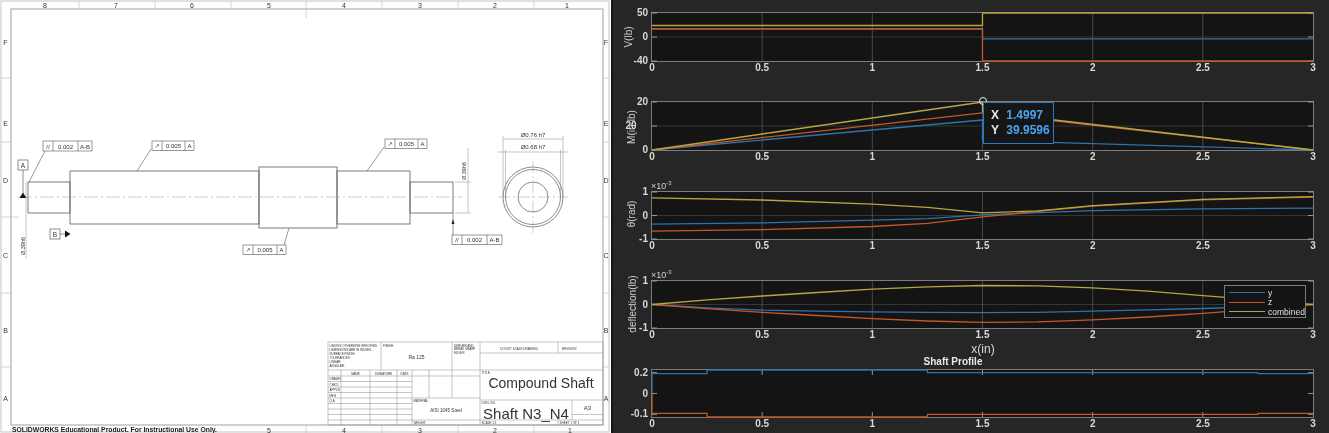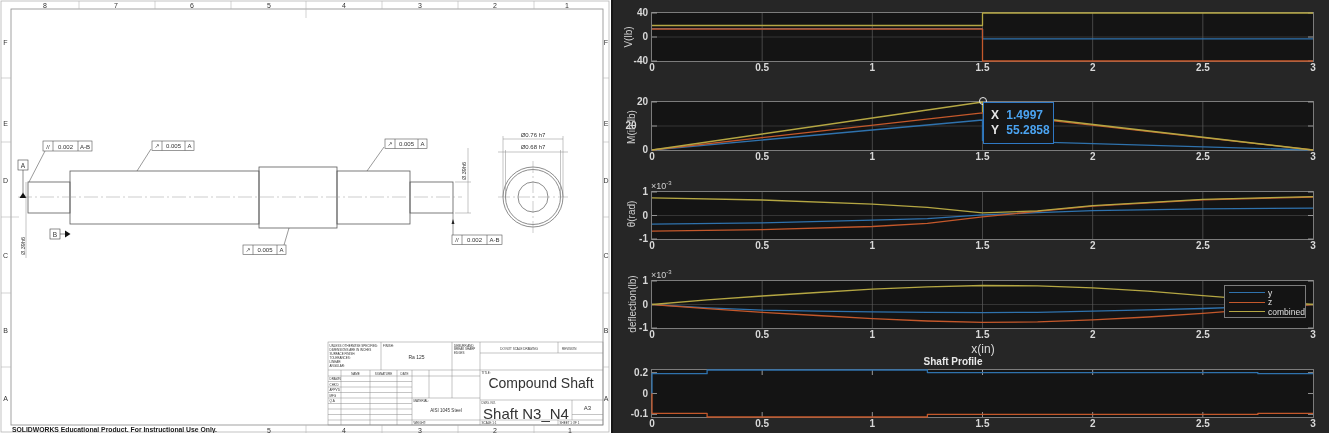--- a/index.html
+++ b/index.html
@@ -286,21 +286,21 @@
       </svg>
       <div class="tick-x" style="left: 0px; top: 50px;">0</div>
       <div class="tick-x" style="left: 110.167px; top: 50px;">0.5</div>
       <div class="tick-x" style="left: 220.333px; top: 50px;">1</div>
       <div class="tick-x" style="left: 330.5px; top: 50px;">1.5</div>
       <div class="tick-x" style="left: 440.667px; top: 50px;">2</div>
       <div class="tick-x" style="left: 550.833px; top: 50px;">2.5</div>
       <div class="tick-x" style="left: 661px; top: 50px;">3</div>
       <div class="tick-y" style="top: 43px;">-40</div>
       <div class="tick-y" style="top: 19px;">0</div>
-      <div class="tick-y" style="top: -5px;">40</div>
+      <div class="tick-y" style="top: -5px;">50</div>
     </div>
 
   <div class="ylabel" style="left:631px;top:127px;">M(in-lb)</div>
   <div class="axes" style="top:101px;height:50px;">
       <svg viewBox="0 0 661 48" preserveAspectRatio="none">
         <line x1="110.16666666666666" y1="0" x2="110.16666666666666" y2="48" stroke="#8a8a8a" stroke-opacity="0.55" stroke-width="0.8"></line>
         <line x1="220.33333333333331" y1="0" x2="220.33333333333331" y2="48" stroke="#8a8a8a" stroke-opacity="0.55" stroke-width="0.8"></line>
         <line x1="330.5" y1="0" x2="330.5" y2="48" stroke="#8a8a8a" stroke-opacity="0.55" stroke-width="0.8"></line>
         <line x1="440.66666666666663" y1="0" x2="440.66666666666663" y2="48" stroke="#8a8a8a" stroke-opacity="0.55" stroke-width="0.8"></line>
         <line x1="550.8333333333334" y1="0" x2="550.8333333333334" y2="48" stroke="#8a8a8a" stroke-opacity="0.55" stroke-width="0.8"></line>
@@ -422,21 +422,21 @@
       <div class="tick-x" style="left: 550.833px; top: 49px;">2.5</div>
       <div class="tick-x" style="left: 661px; top: 49px;">3</div>
       <div class="tick-y" style="top: 39.3889px;">-0.1</div>
       <div class="tick-y" style="top: 18.5px;">0</div>
       <div class="tick-y" style="top: -2.38889px;">0.2</div>
     </div>
 
   <div id="datatip-marker"></div>
   <div id="datatip">
     <div><span class="k">X</span> <span class="v">1.4997</span></div>
-    <div><span class="k">Y</span> <span class="v">55.2858</span></div>
+    <div><span class="k">Y</span> <span class="v">39.9596</span></div>
   </div>
 
   <div id="legend">
     <div class="leg-row">
         <span class="leg-line" style="border-color:#2f72ad"></span>
         <span>y</span>
       </div>
     <div class="leg-row">
         <span class="leg-line" style="border-color:#c4582b"></span>
         <span>z</span>

